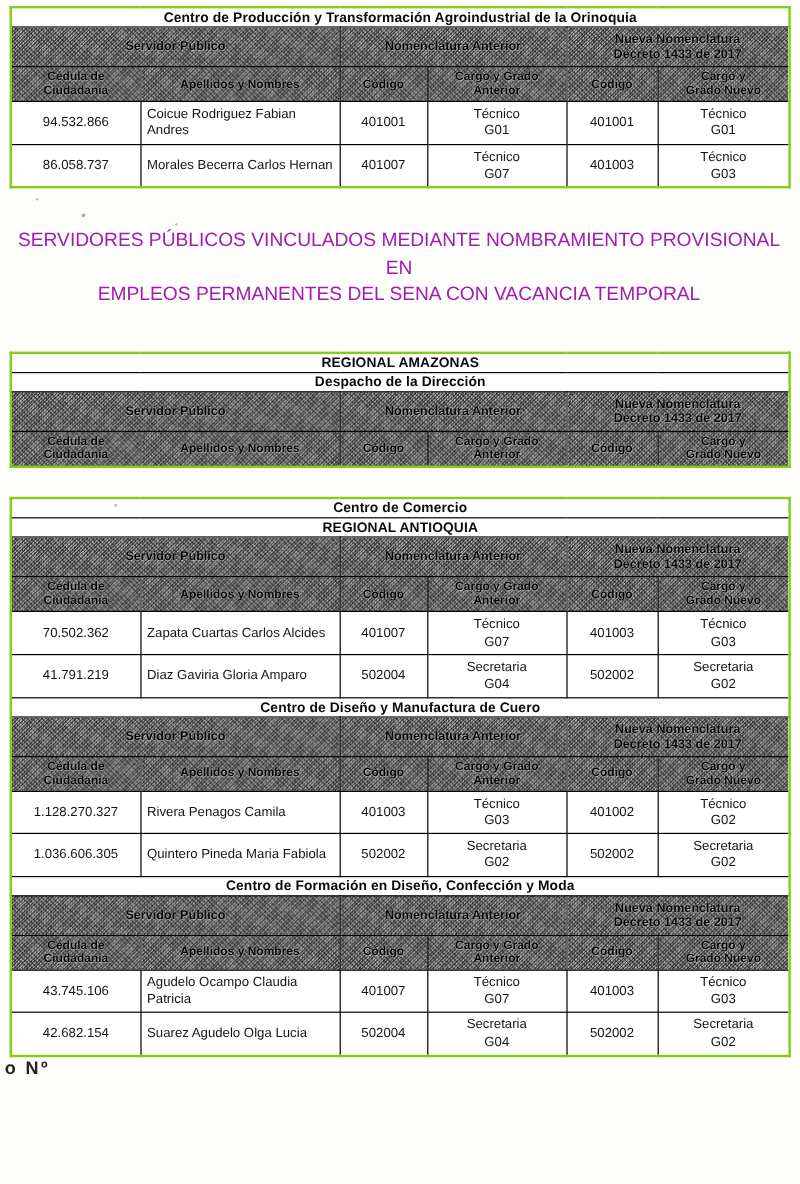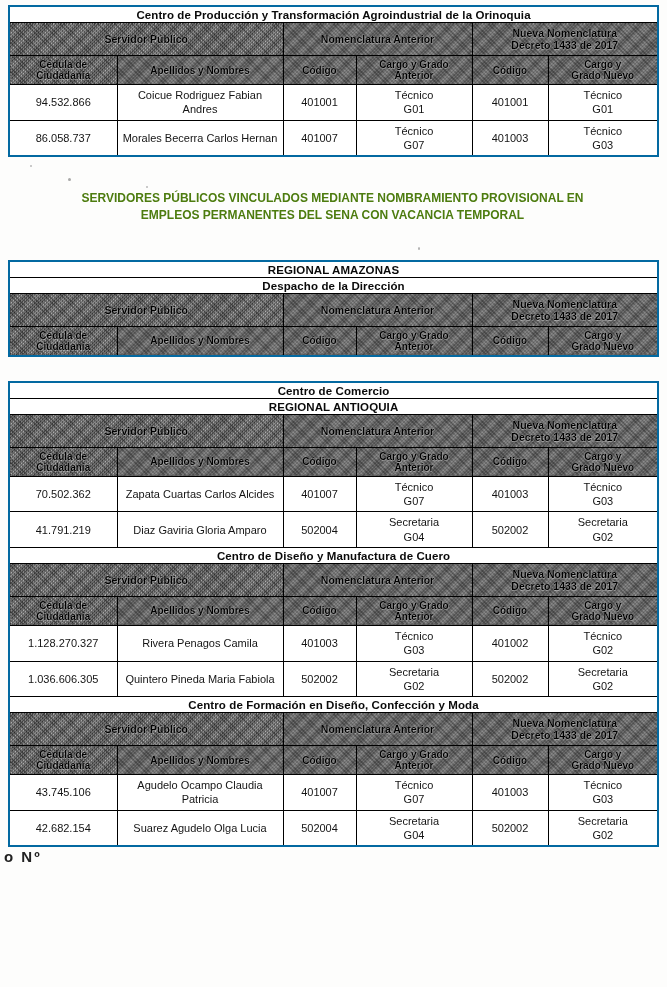--- a/index.html
+++ b/index.html
@@ -10,21 +10,21 @@
     overflow:hidden;
     font-family:"Liberation Sans", sans-serif;
     color:#111;
   }
   .content{padding:5px 0 0 8px;}
   
   table.t{
     border-collapse:collapse;
     table-layout:fixed;
     width:649px;
-    border:2px solid #0369a1;
+    border:2px solid #84cc16;
     background:#fff;
   }
   table.t td, table.t th{
     border:1px solid #000;
     overflow:hidden;
     vertical-align:middle;
   }
   td.title{
     font-weight:bold;
     text-align:center;
@@ -48,31 +48,31 @@
   }
   tr.hdr.grp th{font-size:10.5px;padding:4px 2px;}
   tr.hdr.cols th{font-size:10px;padding:3px 2px;}
   td.c{
     text-align:center;
     font-size:11px;
     padding:3px 2px;
     color:#141414;
     line-height:1.3;
   }
-  td.l{text-align:center;padding:0 5px;}
+  td.l{text-align:left;padding:0 5px;}
   .pre{white-space:pre-line;}
   
   .heading{
     margin:33px 0 36px;
     width:649px;
     text-align:center;
-    font-weight:bold;
-    font-size:12px;
+    font-weight:normal;
+    font-size:16px;
     line-height:1.4;
-    color:#4d7c0f;
+    color:#a21caf;
   }
   .t2{margin-bottom:24px;}
   
   .bottom-mark{
     margin:1px 0 0 -4px;
     font-size:15px;
     font-weight:bold;
     color:#222;
     letter-spacing:2px;
   }

